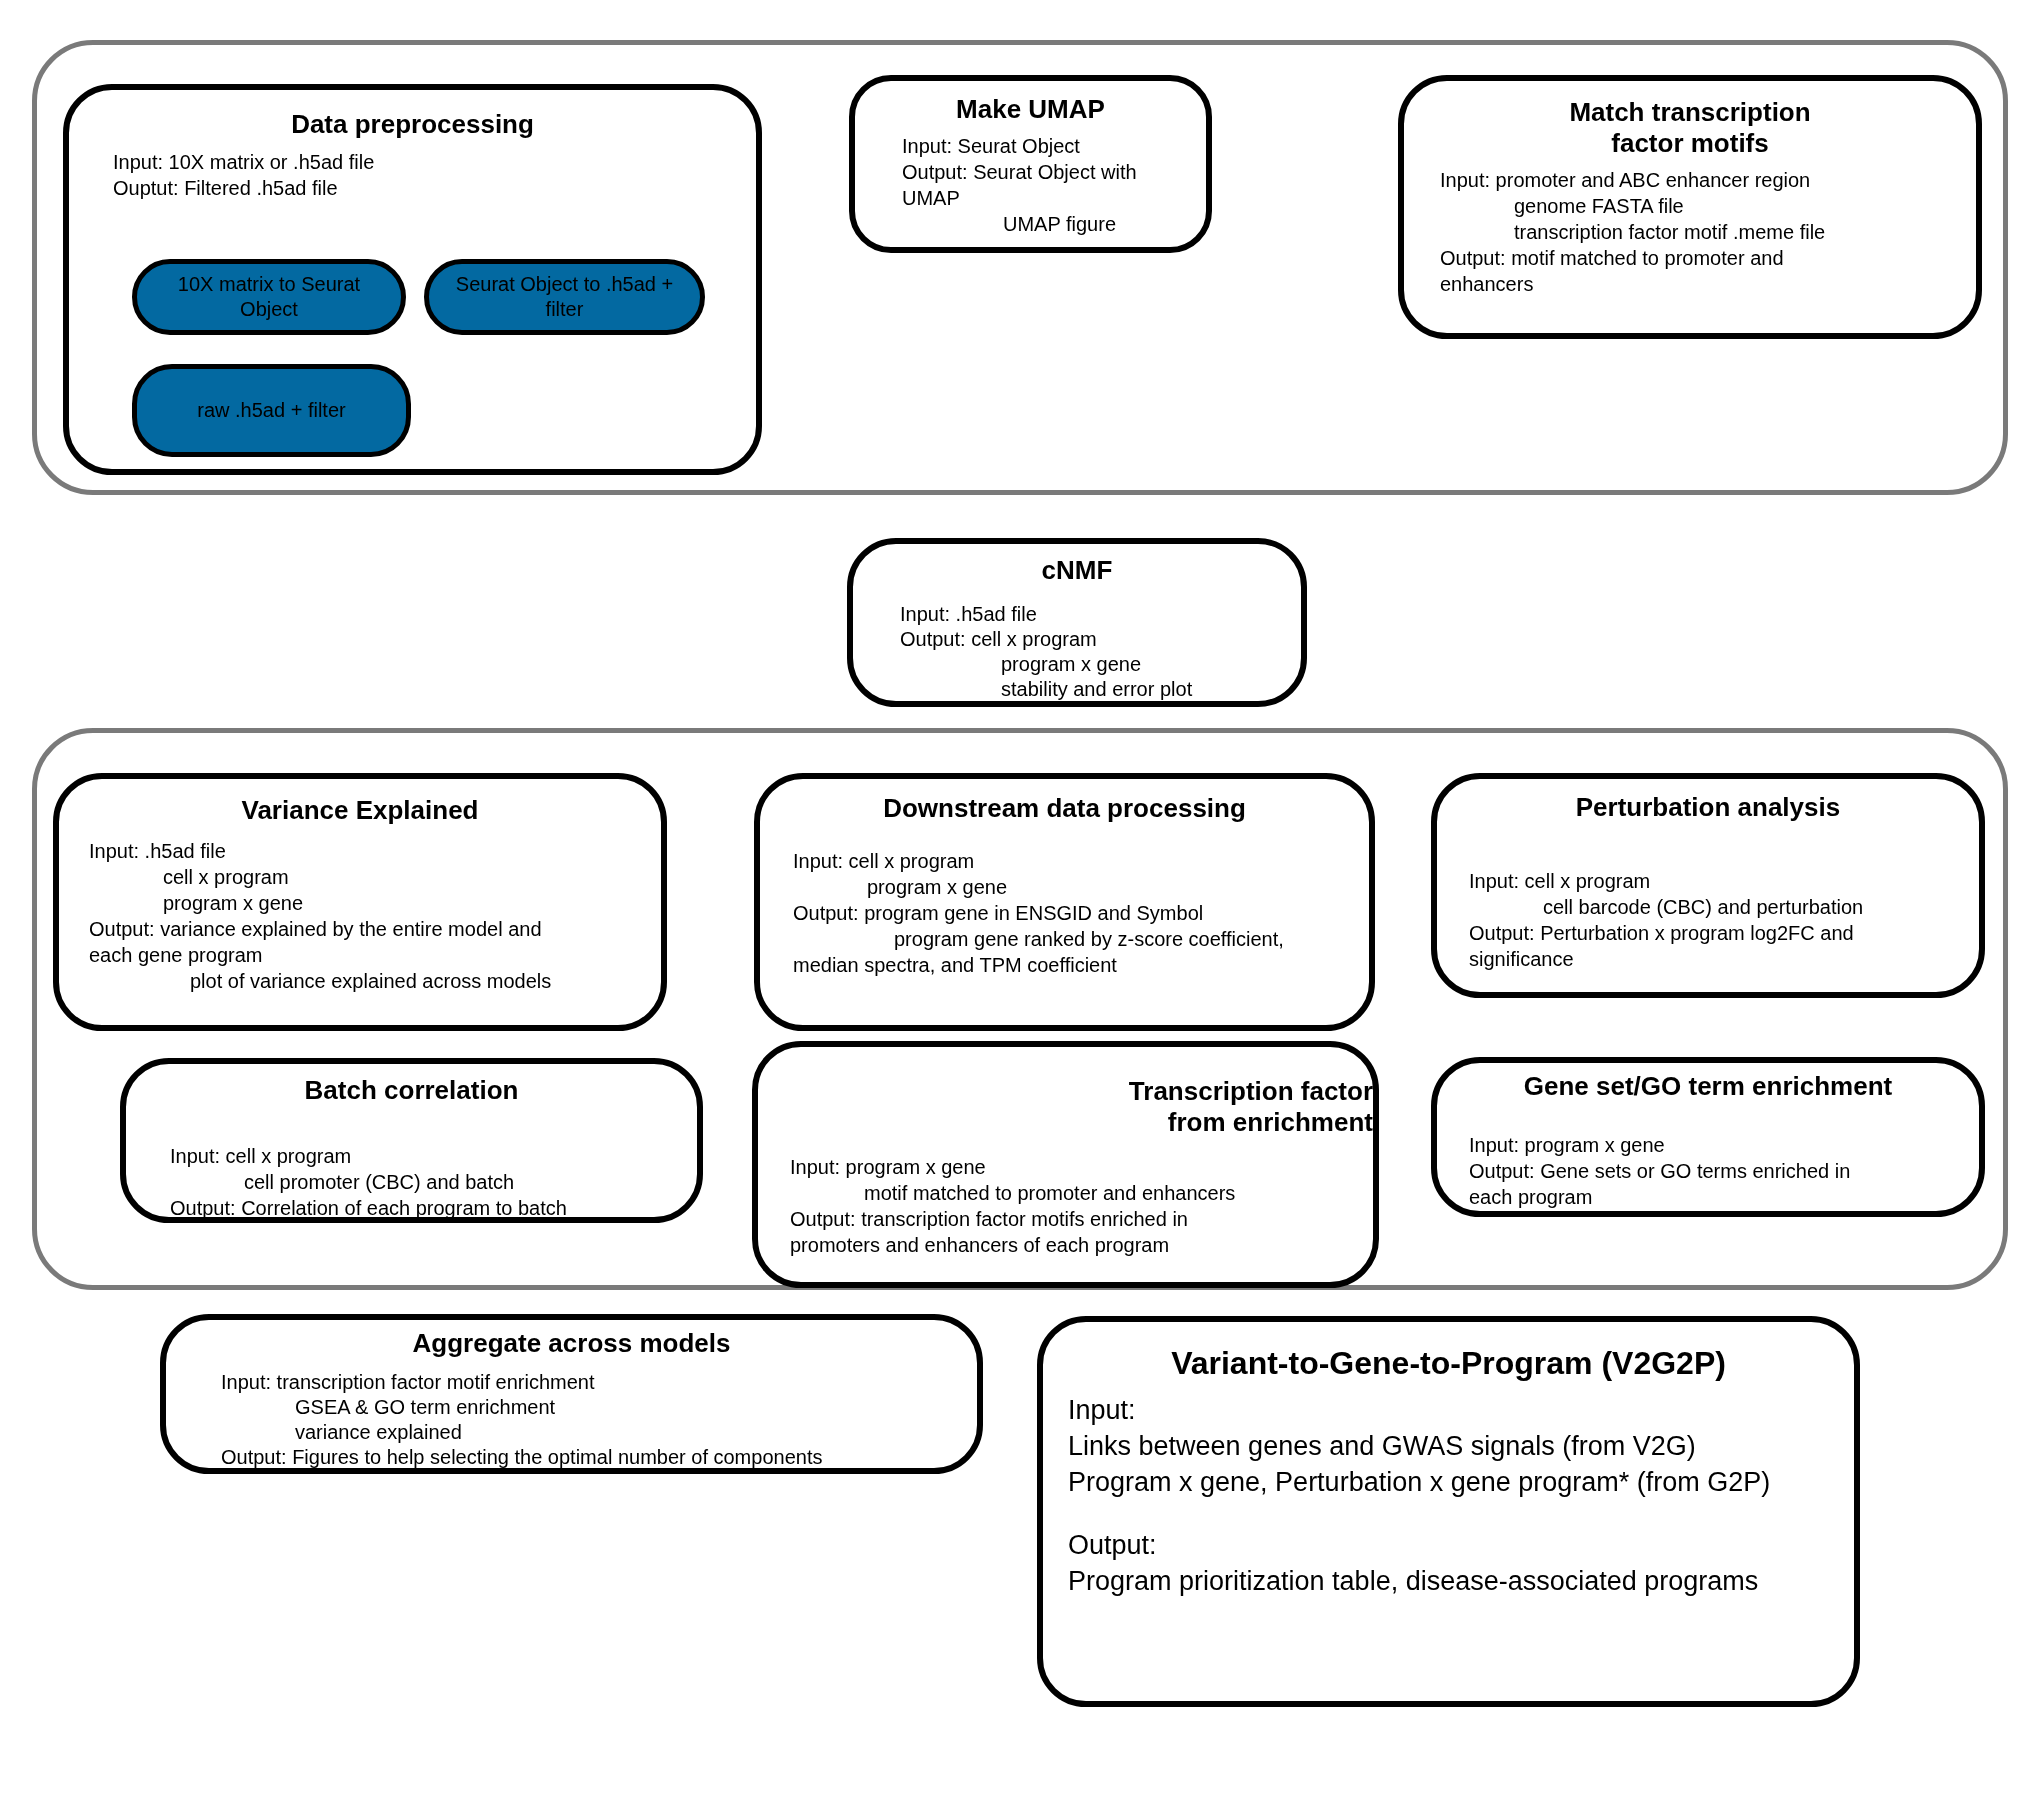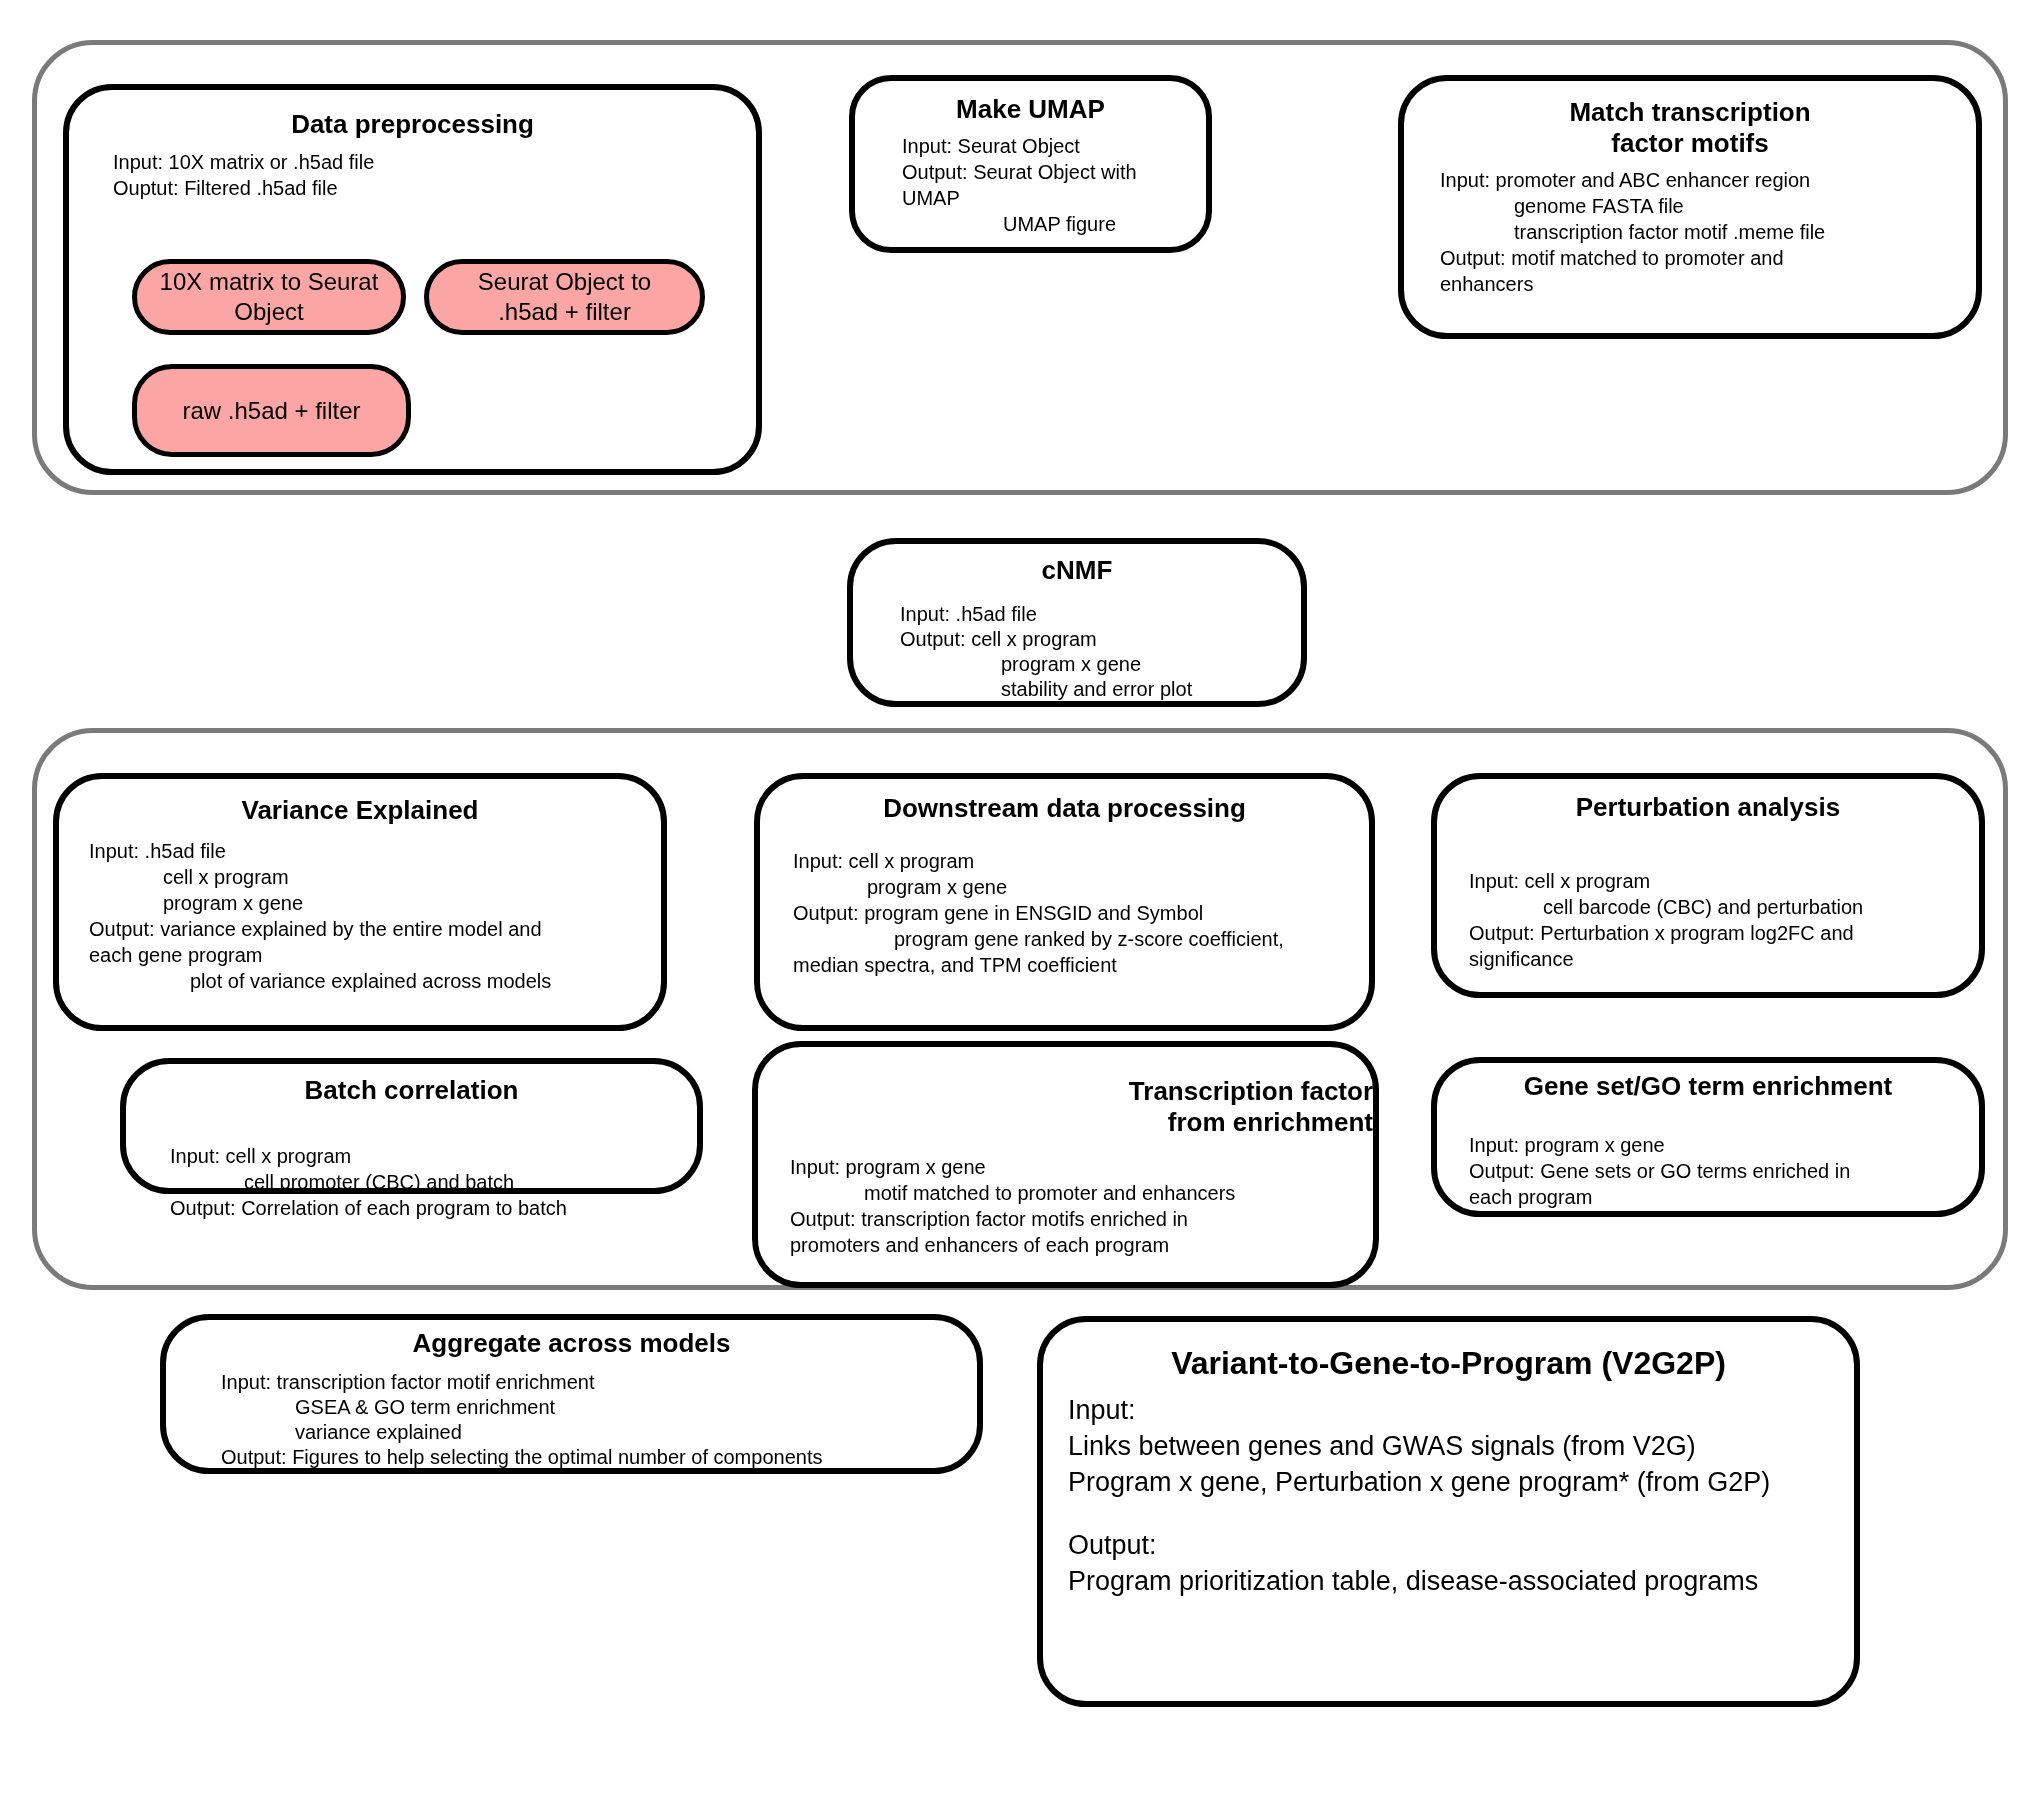--- a/index.html
+++ b/index.html
@@ -35,23 +35,23 @@
   .line  { white-space: pre-wrap; }
   .ind1  { padding-left: 74px; }
   .ind2  { padding-left: 101px; }
   .pill {
     position: absolute;
     border: 5.5px solid #000000;
     border-radius: 40px;
     box-sizing: border-box;
     display: flex; align-items: center; justify-content: center;
     text-align: center;
-    font-size: 24px; line-height: 1.25;
+    font-size: 20px; line-height: 1.25;
     padding: 0 17px;
-    background: #fca5a5;
+    background: #0369a1;
   }
   .spacer { height: 28px; }
 
   
   #grp-top { left: 32px;  top: 40px;   width: 1976px; height: 455px; }
   #grp-mid { left: 32px;  top: 728px; width: 1976px; height: 562px; }
 
   
   #box-dp   { left: 63px;  top: 84px;  width: 699px; height: 391px; }
   #box-dp .title { margin-top: 19px; }
@@ -77,21 +77,21 @@
   #box-var .lines { margin: 12.7px 8.4px 0 30px; }
 
   #box-down { left: 754px; top: 773px; width: 621px; height: 258px; }
   #box-down .title { margin-top: 13.5px; }
   #box-down .lines { margin: 25px 8.4px 0 33px; }
 
   #box-pert { left: 1431px; top: 773px; width: 554px; height: 225px; }
   #box-pert .title { margin-top: 12.7px; }
   #box-pert .lines { margin: 46px 8.4px 0 32px; }
 
-  #box-batch { left: 120px; top: 1058px; width: 583px; height: 136px; }
+  #box-batch { left: 120px; top: 1058px; width: 583px; height: 165px; }
   #box-batch .title { margin-top: 10.6px; }
   #box-batch .lines { margin: 38px 8.4px 0 44px; }
 
   #box-tfe  { left: 752px; top: 1041px; width: 627px; height: 247px; }
   #box-tfe .title { margin-top: 29px; text-align: right; }
   #box-tfe .lines { margin: 17px 8.4px 0 32px; }
 
   #box-gs   { left: 1431px; top: 1057px; width: 554px; height: 160px; }
   #box-gs .title { margin-top: 8.4px; }
   #box-gs .lines { margin: 30px 8.4px 0 32px; }

